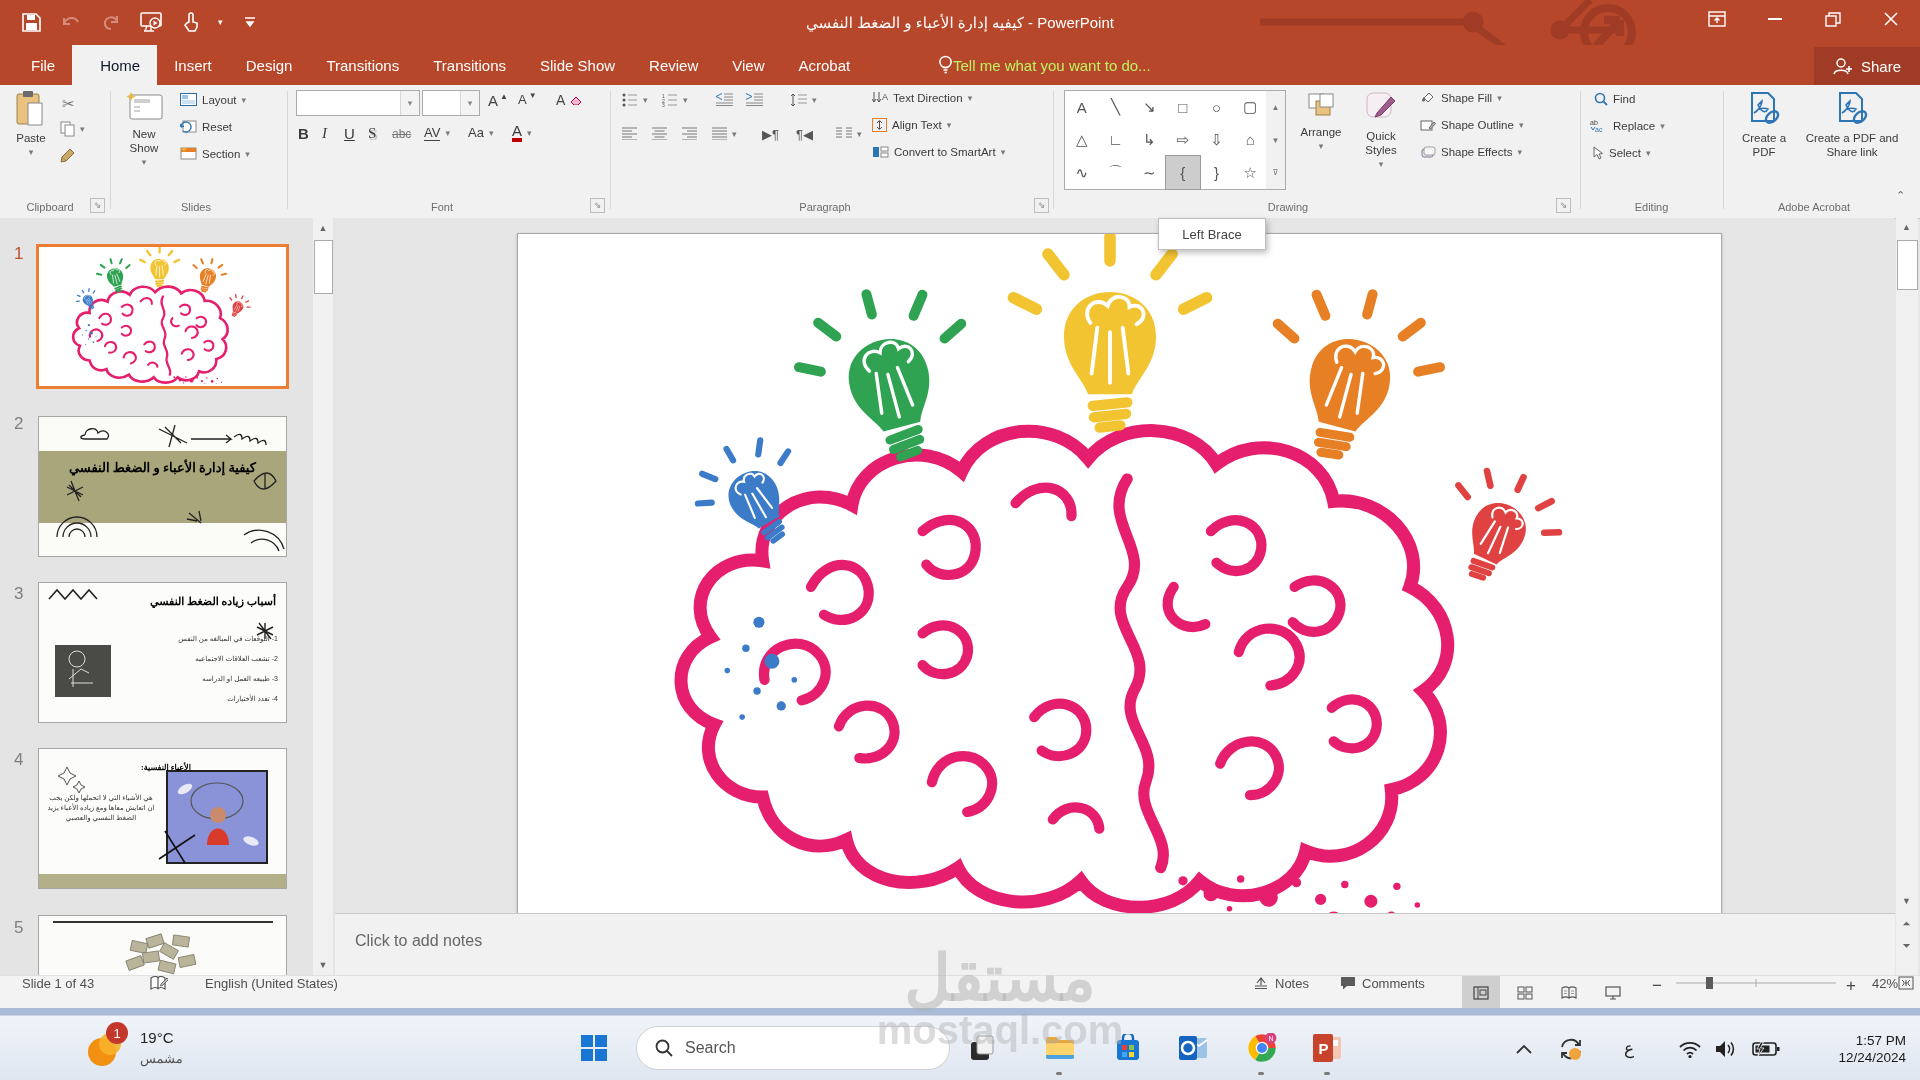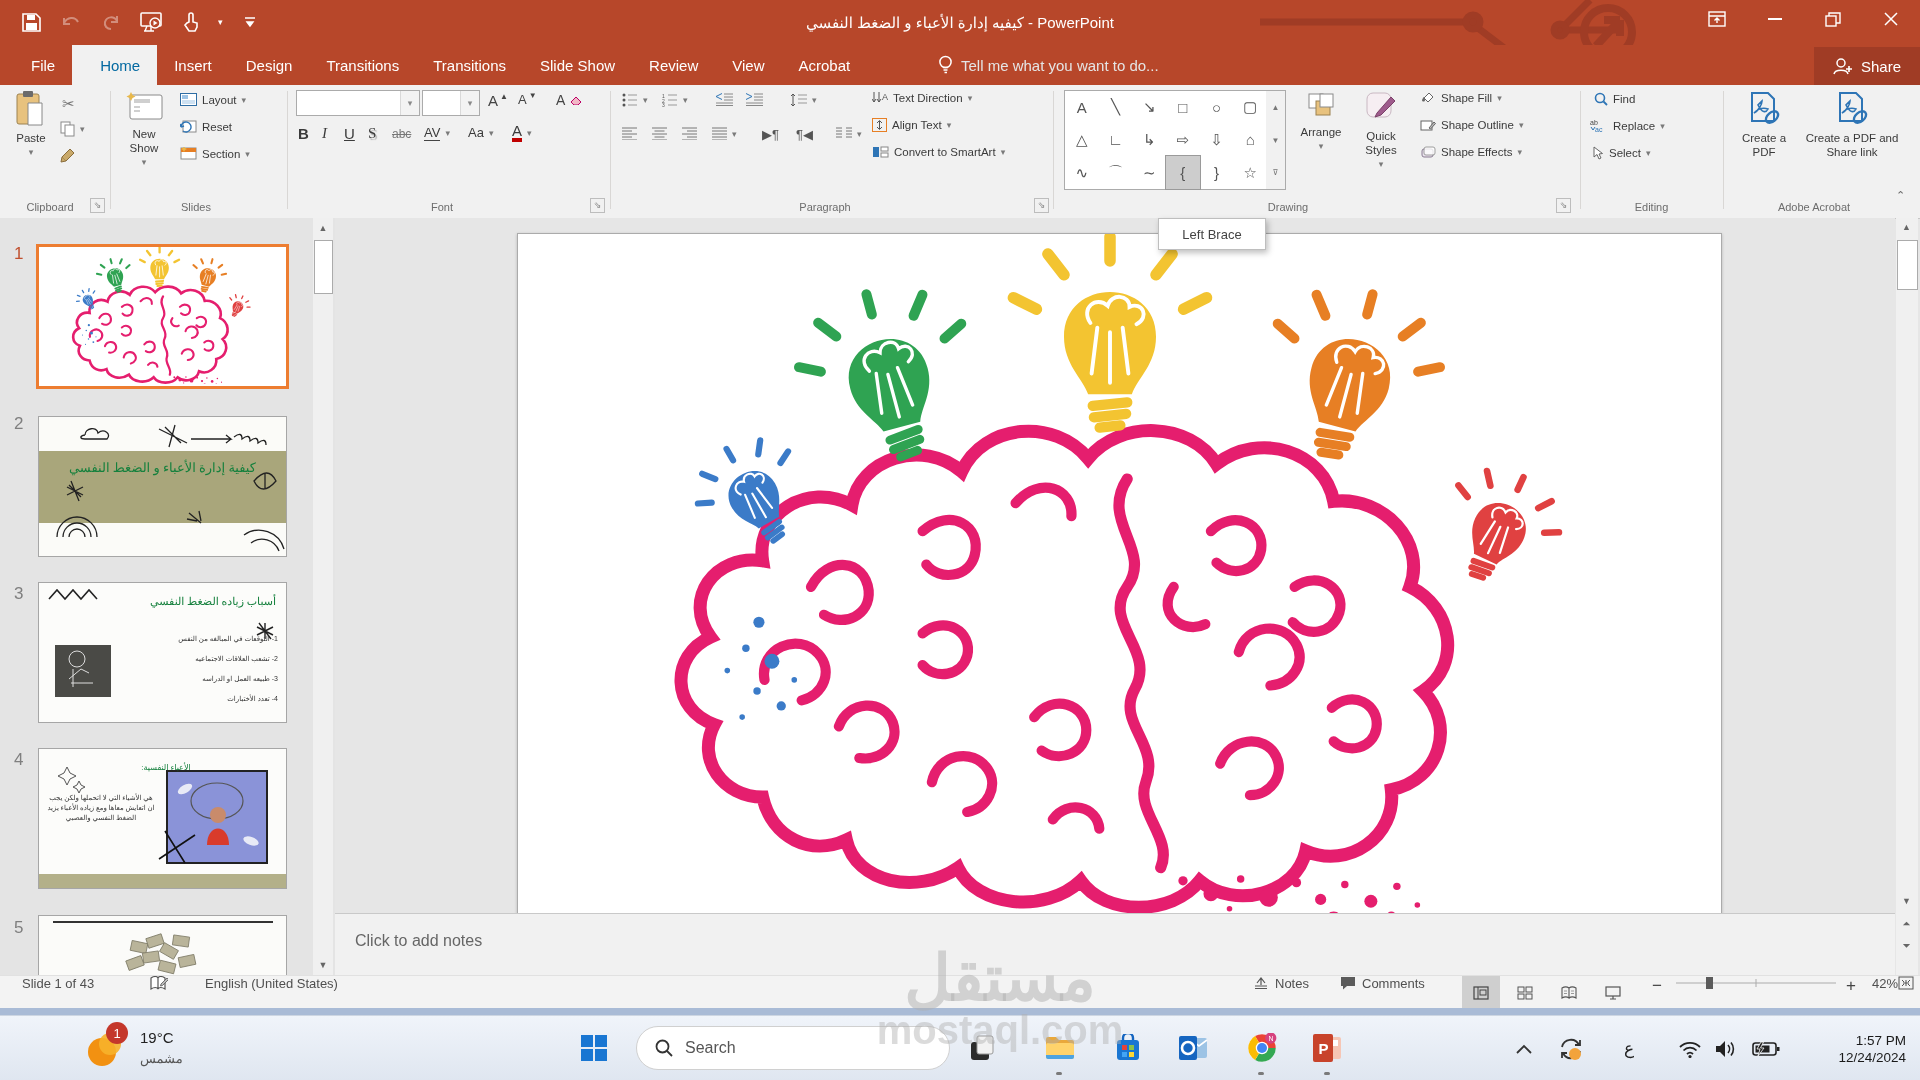--- a/index.html
+++ b/index.html
@@ -13,22 +13,22 @@
   .dim{opacity:.38;}
   .title-text{position:absolute;left:0;top:0;width:1920px;height:45px;line-height:45px;text-align:center;
       color:#fff;font-size:15px;z-index:2;}
   .circuit{position:absolute;right:0;top:0;z-index:1;}
   .winctl{position:absolute;right:0;top:0;display:flex;z-index:4;}
   .winctl .wbtn{width:58px;height:38px;display:flex;align-items:center;justify-content:center;color:#fff;}
   
   .tabrow{position:absolute;left:0;top:45px;width:1920px;height:40px;background:#B7472A;z-index:5;}
   .tabs{position:absolute;left:14px;top:0;display:flex;height:40px;align-items:stretch;text-align:right;}
   .tab{padding:0 17px;display:flex;align-items:center;color:#fff;font-size:15px;cursor:default;}
-  .tab.active{background:#F1F1F1;color:#0369a1;padding-left:28px;}
-  .tellme{position:absolute;left:938px;top:0;height:40px;display:flex;align-items:center;gap:8px;color:#e5e5e5;font-size:15px;}
+  .tab.active{background:#F1F1F1;color:#0f172a;padding-left:28px;}
+  .tellme{position:absolute;left:938px;top:0;height:40px;display:flex;align-items:center;color:#bef264;font-size:15px;}
   .share{position:absolute;right:0;top:2px;width:106px;height:38px;background:#A03C25;color:#fff;
      display:flex;align-items:center;justify-content:center;gap:8px;font-size:15px;}
   
   .ribbon{position:absolute;left:0;top:85px;width:1920px;height:133px;background:#F1F1F1;
      border-bottom:1px solid #C6C6C6;color:#3B3B3B;font-size:11.5px;}
   .gdiv{position:absolute;top:6px;width:1px;height:118px;background:#D9D7D5;}
   .glabel{position:absolute;top:116px;font-size:11px;color:#6D6D6D;text-align:center;}
   .launch{position:absolute;top:113px;width:13px;height:13px;color:#8A8A8A;font-size:9px;line-height:13px;text-align:center;border:1px solid #BDBDBD;}
   .bigbtn{position:absolute;display:flex;flex-direction:column;align-items:center;text-align:center;line-height:14px;}
   .bigbtn .cap{margin-top:4px;}
@@ -53,21 +53,21 @@
   .panel{position:absolute;left:0;top:218px;width:335px;height:757px;background:#E4E4E4;}
   .thumb-num{position:absolute;left:14px;font-size:17px;color:#7F7F7F;}
   .thumb{position:absolute;left:38px;width:247px;height:139px;background:#fff;border:1px solid #A6A6A6;overflow:hidden;}
   .thumb.sel{border:3px solid #ED7D31;margin-left:-2px;margin-top:-2px;}
   .pscroll{position:absolute;left:313px;top:0px;width:20px;height:757px;background:#F0F0F0;}
   .pthumb{position:absolute;left:1px;top:22px;width:17px;height:52px;background:#fff;border:1px solid #ABABAB;}
   .parrow{position:absolute;left:0;width:20px;height:20px;color:#666;font-size:9px;display:flex;align-items:center;justify-content:center;}
   
   .t-grid{position:absolute;inset:0;background:#FBFBF8;}
   .t-band{position:absolute;left:0;width:100%;background:#A9A67B;}
-  .t-title{position:absolute;width:100%;text-align:center;font-weight:normal;color:#15803d;
+  .t-title{position:absolute;width:100%;text-align:center;font-weight:bold;color:#000000;
      font-family:"Liberation Serif",serif;}
   .t-item{position:absolute;right:8px;color:#333;font-size:7px;direction:rtl;white-space:nowrap;}
   
   .editor{position:absolute;left:335px;top:218px;width:1560px;height:757px;background:#E6E6E6;}
   .canvas{position:absolute;left:182px;top:15px;width:1203px;height:680px;background:#fff;
      border:1px solid #ABABAB;box-shadow:0 1px 3px rgba(0,0,0,.2);}
   .vscroll{position:absolute;left:1896px;top:218px;width:22px;height:757px;background:#F0F0F0;}
   .vsb{position:absolute;left:1px;width:19px;text-align:center;color:#666;}
   .notesbar{position:absolute;left:335px;top:913px;width:1560px;height:62px;background:#F1F1F1;border-top:1px solid #C9C9C9;}
   .notesbar .ph{position:absolute;left:20px;top:18px;color:#666;font-size:16px;}

